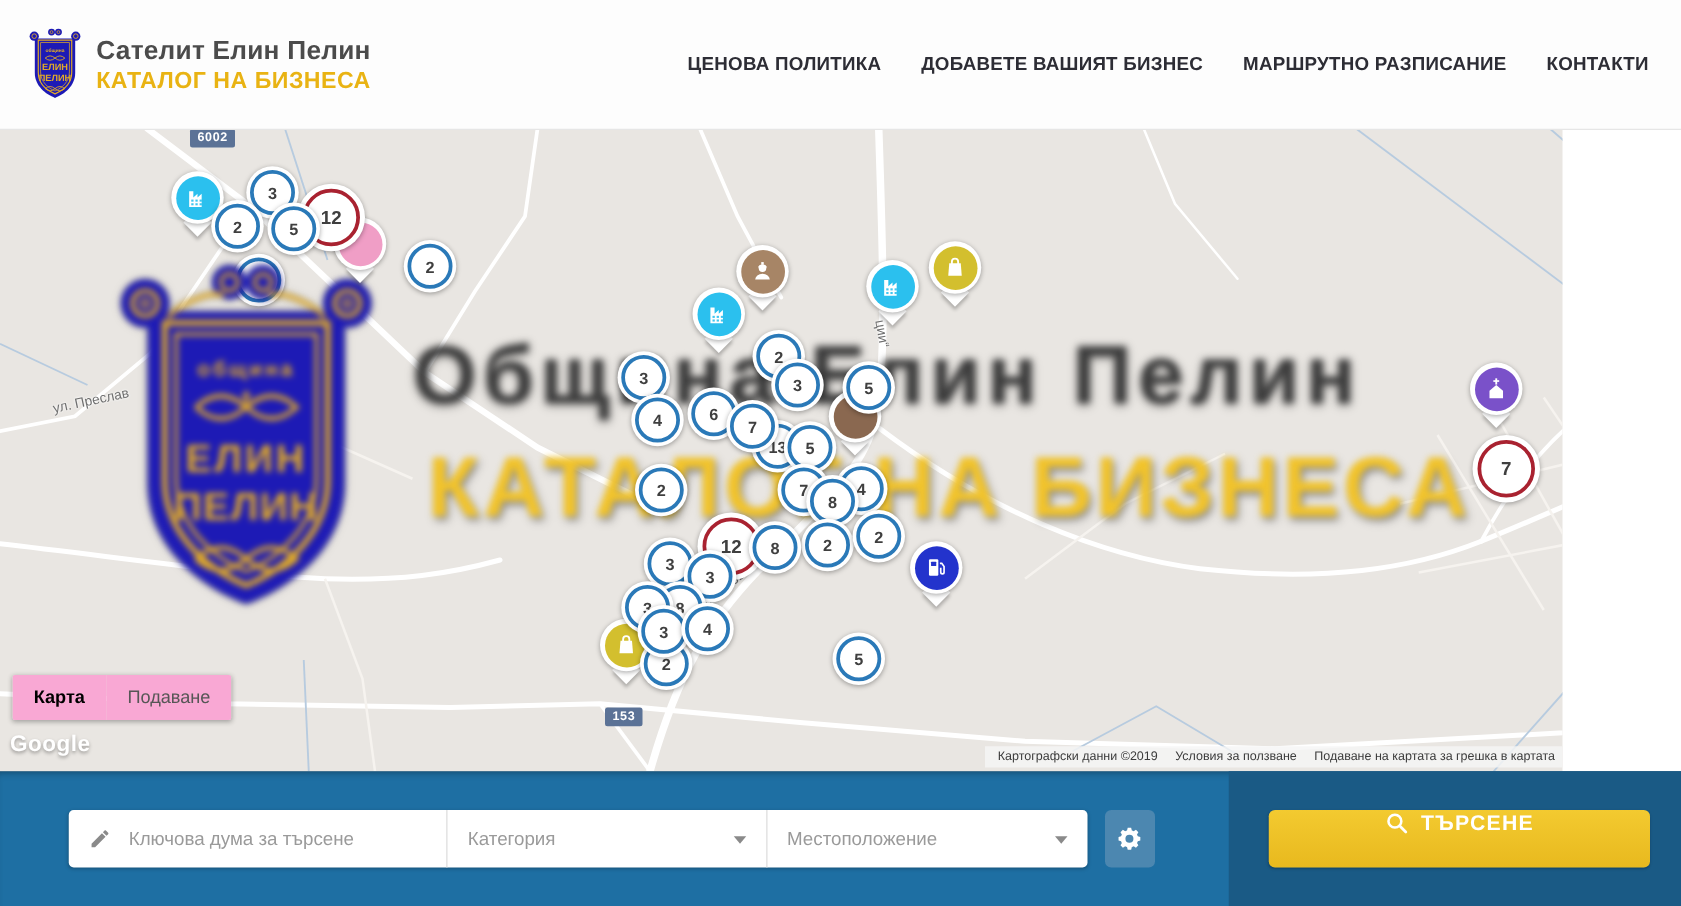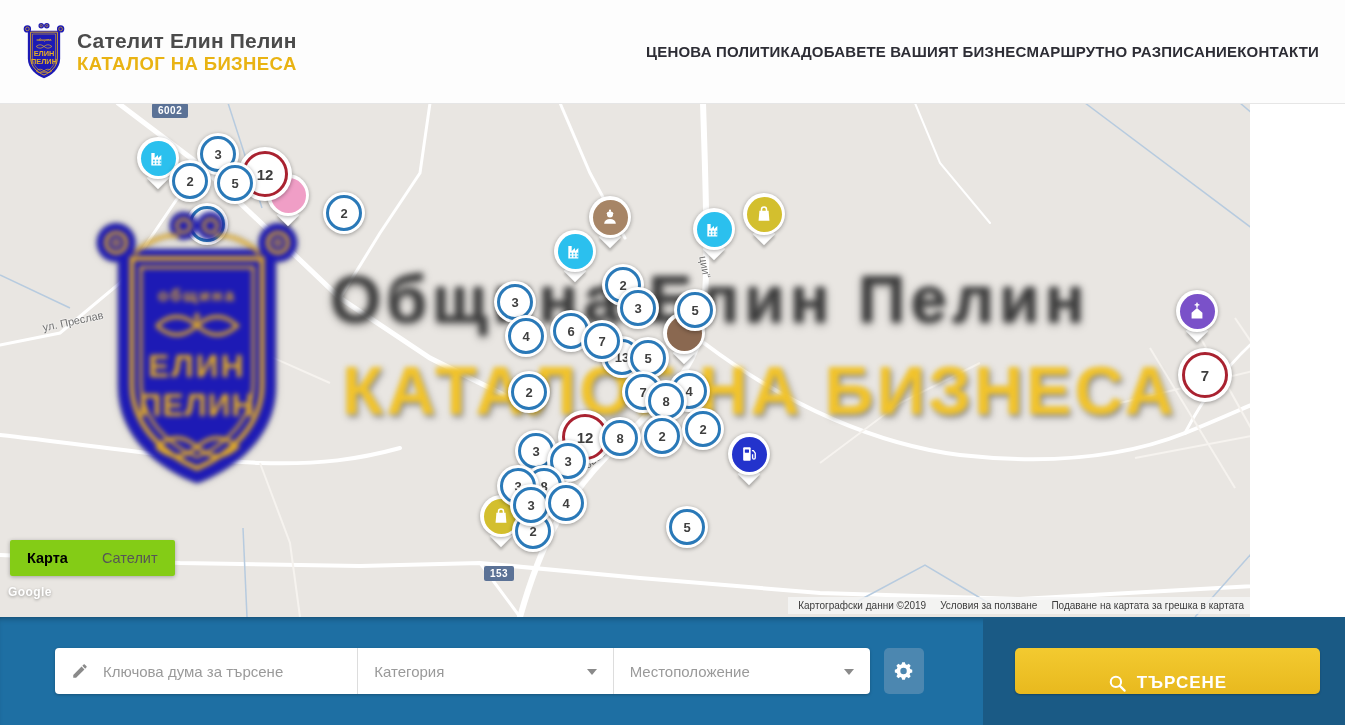--- a/index.html
+++ b/index.html
@@ -10,21 +10,21 @@
   
   .header{
     position:absolute;top:0;left:0;width:1345px;height:103px;background:#fdfdfd;
     border-bottom:1px solid #e6e6e6;display:flex;align-items:center;
     justify-content:space-between;z-index:60;
   }
   .logo-wrap{display:flex;align-items:center;margin-left:20px;}
   .logo-text{margin-left:9px;line-height:1.15;}
   .logo-title{font-size:21px;font-weight:bold;color:#4b4b4b;letter-spacing:.2px;}
   .logo-subtitle{font-size:18.5px;font-weight:bold;color:#e9b313;letter-spacing:.4px;}
-  .main-nav{display:flex;margin-right:26px;}
+  .main-nav{display:flex;gap:32px;margin-right:26px;}
   .nav-item{font-size:15px;font-weight:bold;color:#2d2d35;text-decoration:none;
     letter-spacing:.2px;cursor:pointer;white-space:nowrap;}
   
   #map{position:absolute;top:103px;left:0;width:1250px;height:514px;
     background:#e9e6e2;overflow:hidden;}
   #map .layer{position:absolute;inset:0;}
   #roads-layer{z-index:1;}
   #labels-layer{z-index:2;}
   #under-layer{z-index:3;}
   #watermark-layer{z-index:4;pointer-events:none;}
@@ -68,23 +68,23 @@
   .pin-disc{position:absolute;inset:0;background:#fff;border-radius:50%;
     box-shadow:0 1px 4px rgba(0,0,0,.35);display:flex;align-items:center;
     justify-content:center;}
   .pin-inner{width:35px;height:35px;border-radius:50%;display:flex;
     align-items:center;justify-content:center;}
   .pin-inner svg{width:20px;height:20px;}
   
   .maptype{position:absolute;left:10px;top:437px;display:flex;
     font-size:14.5px;box-shadow:0 1px 4px rgba(0,0,0,.3);border-radius:2px;
     overflow:hidden;}
-  .maptype-btn{background:#84cc16;padding:10px 17px;cursor:pointer;color:#565656;}
+  .maptype-btn{background:#f9a8d4;padding:10px 17px;cursor:pointer;color:#565656;}
   .maptype-btn.active{font-weight:bold;color:#000;}
-  .google-logo{position:absolute;left:8px;top:482px;color:#fff;font-size:12px;
+  .google-logo{position:absolute;left:8px;top:482px;color:#fff;font-size:18px;
     font-weight:bold;letter-spacing:.4px;cursor:pointer;
     text-shadow:0 1px 3px rgba(0,0,0,.35);}
   .attribution{position:absolute;right:0;top:494px;height:14px;display:flex;
     align-items:center;gap:14px;background:rgba(245,245,245,.82);
     padding:1px 6px 2px 10px;font-size:10px;color:#3c3c3c;}
   .att-link{cursor:pointer;color:#3c3c3c;text-decoration:none;}
   .ctrl-box{position:absolute;background:#fff;border-radius:2px;
     box-shadow:0 1px 4px rgba(0,0,0,.3);cursor:pointer;}
   .lock-ctrl{left:1303px;top:260px;width:30px;height:30px;display:flex;
     align-items:center;justify-content:center;}
@@ -119,21 +119,21 @@
   .sel-label{font-size:15px;color:#9a9a9a;margin-left:16px;}
   .caret{position:absolute;right:16px;top:50%;margin-top:-2px;width:0;height:0;
     border-left:5px solid transparent;border-right:5px solid transparent;
     border-top:6px solid #8a8a8a;}
   .gear-btn{position:absolute;left:884px;top:31px;width:40px;height:46px;
     background:#4c87b0;border:none;border-radius:5px;cursor:pointer;
     display:flex;align-items:center;justify-content:center;}
   .search-btn{position:absolute;left:1015px;top:31px;width:305px;height:46px;
     background:linear-gradient(#f3ca30,#e8b91e);border:none;border-radius:5px;
     color:#fff;font-size:17px;font-weight:bold;letter-spacing:1px;cursor:pointer;
-    display:flex;align-items:flex-end;justify-content:center;gap:10px;
+    display:flex;align-items:flex-start;justify-content:center;gap:10px;
     font-family:"Liberation Sans",sans-serif;box-shadow:0 1px 2px rgba(0,0,0,.25);}
 </style>
 </head>
 <body>
 
 <div class="header">
   <div class="logo-wrap">
     <svg width="48" height="60" viewBox="0 0 200 260">
       <circle cx="28" cy="30" r="16" fill="#1d1ab5"></circle>
       <circle cx="172" cy="30" r="16" fill="#1d1ab5"></circle>
@@ -462,21 +462,21 @@
         <span>5</span>
       </div>
       <div class="cluster lg" style="left:1178px;top:245px;--ring:#a92230">
         <span>7</span>
       </div>
     </div>
 
   <div class="layer" id="controls-layer">
     <div class="maptype">
       <div class="maptype-btn active">Карта</div>
-      <div class="maptype-btn">Сателит</div>
+      <div class="maptype-btn">Подаване</div>
     </div>
     <div class="google-logo">Google</div>
     <div class="attribution">
         <span>Картографски данни ©2019</span>
         <a class="att-link">Условия за ползване</a>
         <a class="att-link">Подаване на картата за грешка в картата</a>
       </div>
     <div class="ctrl-box lock-ctrl">
       <div style="display:flex;flex-direction:column;align-items:center;">
         <div class="lock-shackle"></div>

